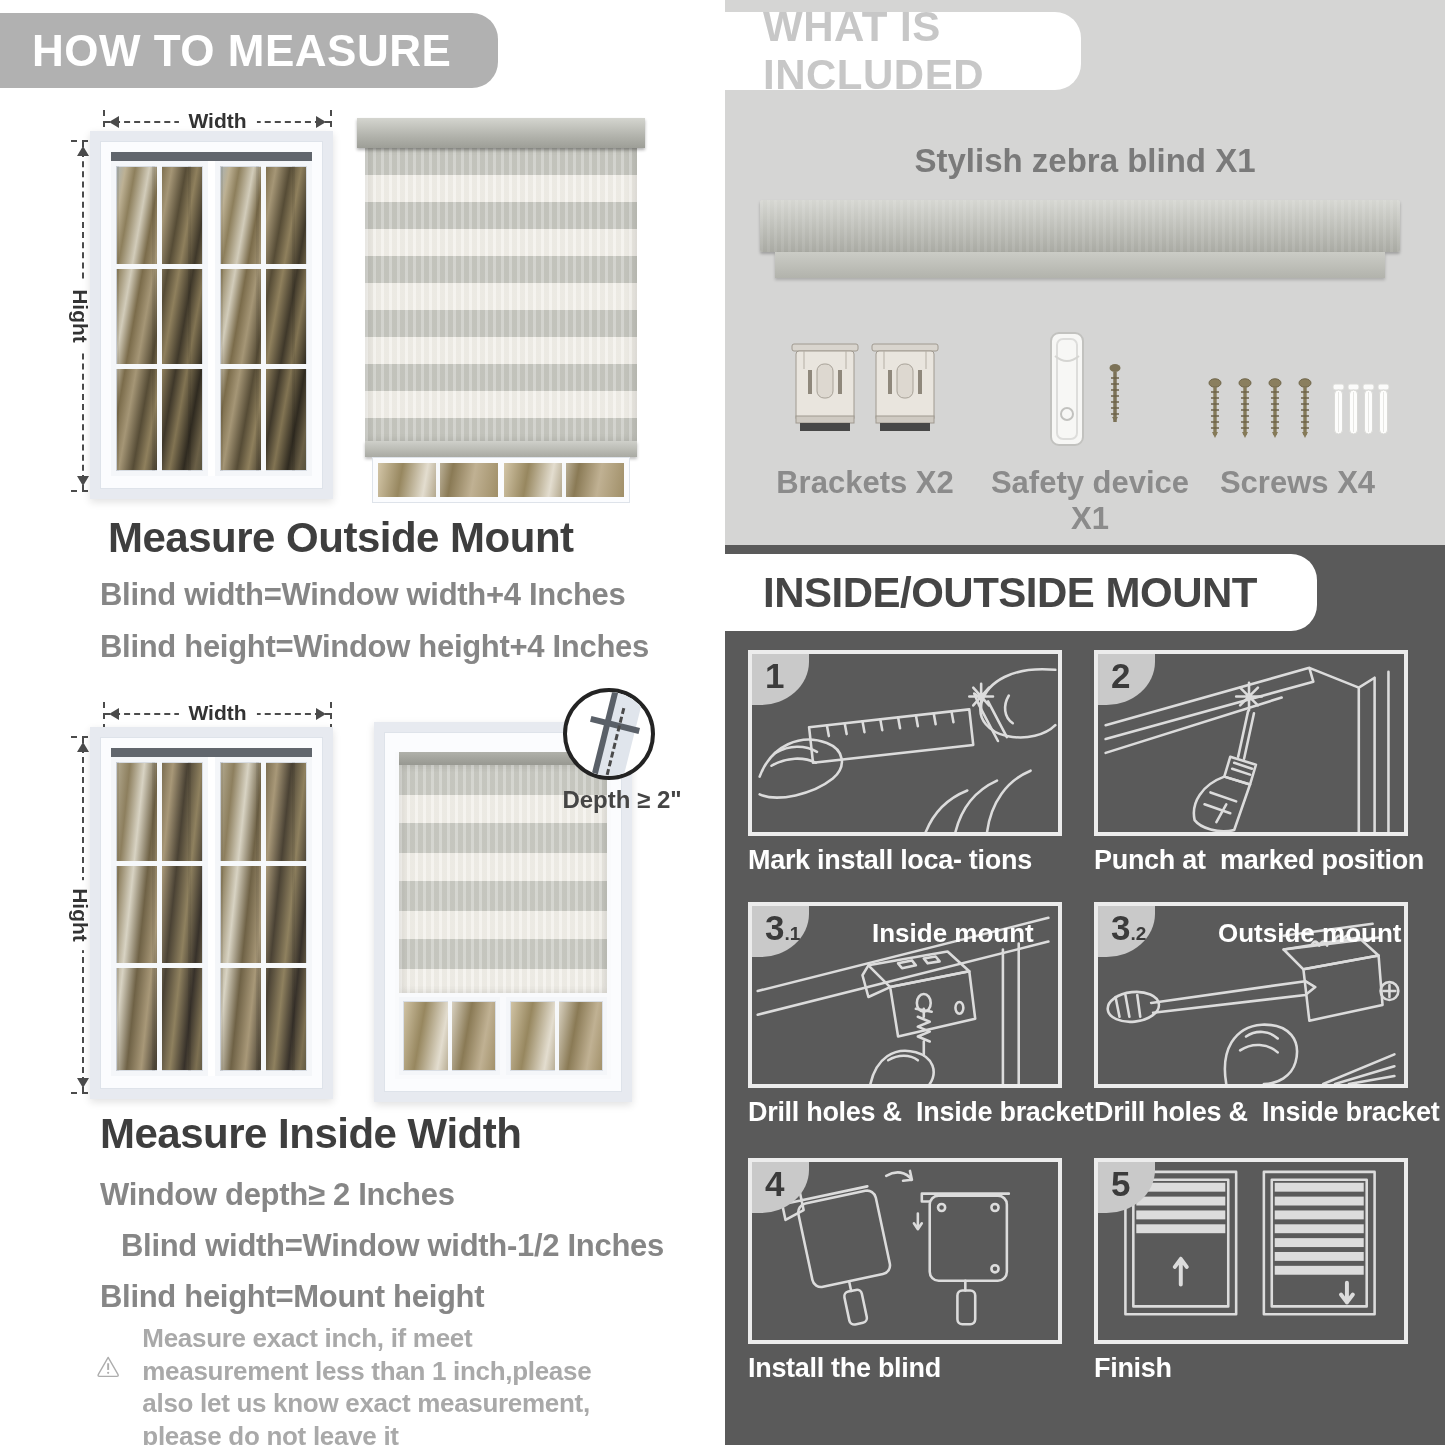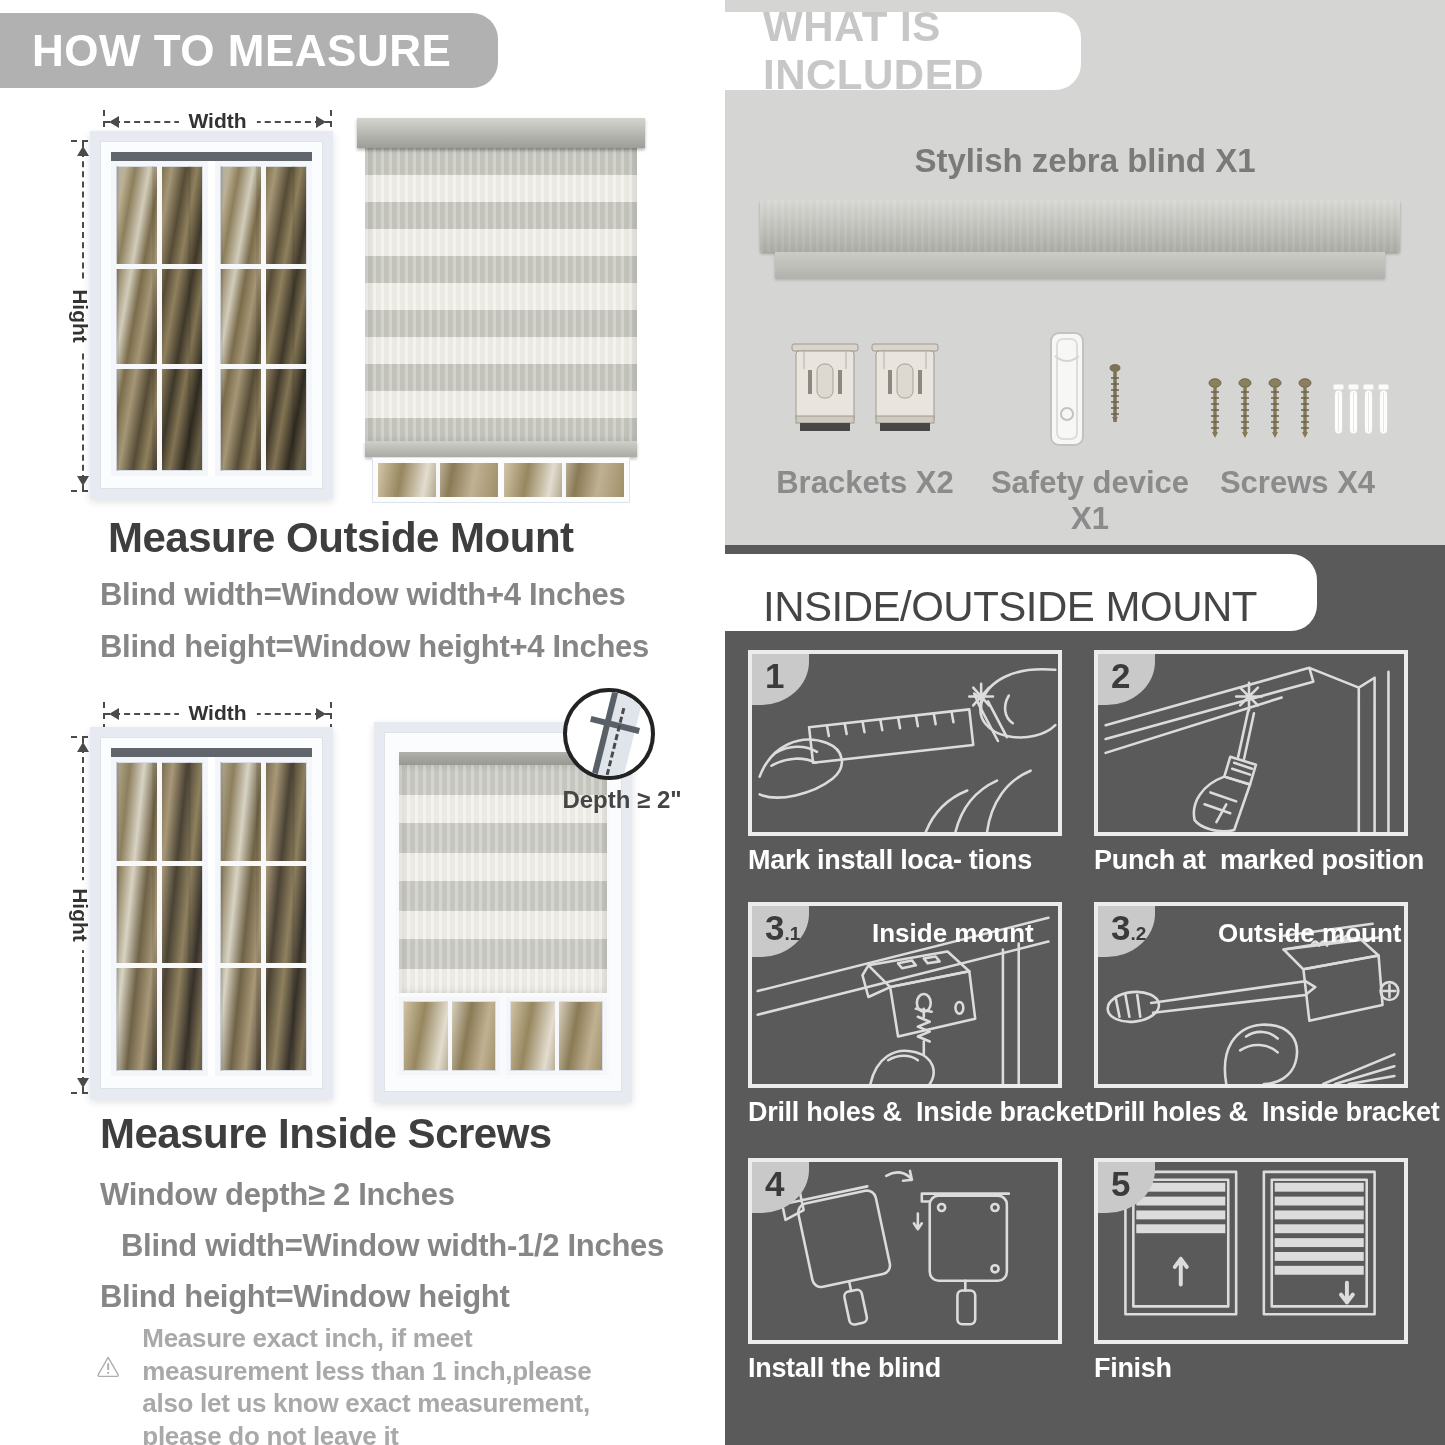--- a/index.html
+++ b/index.html
@@ -100,22 +100,22 @@
   .prod-cassette::after { content:""; position:absolute; inset:0; border-radius:2px;
     background:repeating-linear-gradient(90deg, rgba(255,255,255,.09) 0 3px, transparent 3px 7px); }
   .prod-rail { position:absolute; left:50px; top:252px; width:610px; height:26px;
     background:linear-gradient(180deg,#cbccc6,#b2b3ac); box-shadow:0 2px 3px rgba(0,0,0,.2); }
   .item-img { position:absolute; }
   .item-label { position:absolute; top:465px; text-align:center; color:#8b8b8b; font-size:31px; font-weight:bold; }
 
   
   .rb { position:absolute; left:725px; top:545px; width:720px; height:900px; background:#5a5a5a; }
   .iom-bar { position:absolute; left:0; top:9px; width:592px; height:77px; background:#fff;
-    border-radius:0 26px 26px 0; display:flex; align-items:flex-end; padding-left:38px;
-    color:#454545; font-size:42px; font-weight:normal; letter-spacing:-.5px; }
+    border-radius:0 26px 26px 0; display:flex; align-items:center; padding-left:38px;
+    color:#454545; font-size:42px; font-weight:bold; letter-spacing:-.5px; }
   .panel { position:absolute; width:314px; height:186px; border:4px solid #ececec; }
   .panel svg { position:absolute; inset:0; width:100%; height:100%; }
   .badge { position:absolute; left:0; top:0; width:57px; height:51px; background:#c9c9c9;
     border-radius:0 0 85% 0; color:#3b3b3b; font-weight:bold; font-size:35px;
     padding:1px 0 0 13px; z-index:2; line-height:1.2; }
   .badge .sub { font-size:19px; }
   .panel-label { position:absolute; left:72px; top:12px; color:#fff; font-size:26px; font-weight:bold; z-index:2;margin-left:48px; }
   .caption { position:absolute; color:#fff; font-size:27px; font-weight:bold; white-space:pre-wrap; letter-spacing:-.3px; }
 
   .lineart { stroke:#dcdcdc; stroke-width:2.6; fill:none; stroke-linecap:round; stroke-linejoin:round; }
@@ -221,24 +221,24 @@
       </div>
     </div>
     <div class="mag">
       <div class="s1"></div>
         <div class="s2"></div>
         <div class="s3"></div>
         <div class="s4"></div>
     </div>
     <div class="depth-label">Depth ≥ 2"</div>
 
-    <div class="big-title" style="left:100px; top:1110px;">Measure Inside Screws</div>
+    <div class="big-title" style="left:100px; top:1110px;">Measure Inside Width</div>
     <div class="formula" style="left:100px; top:1177px;">Window depth≥ 2 Inches</div>
     <div class="formula" style="left:100px; top:1228px;margin-left:21px;">Blind width=Window width-1/2 Inches</div>
-    <div class="formula" style="left:100px; top:1279px;">Blind height=Window height</div>
+    <div class="formula" style="left:100px; top:1279px;">Blind height=Mount height</div>
 
     <div class="warning">
       <svg width="74" height="88" viewBox="0 0 124 116">
         <path d="M62 14 L112 101 Q117 111 106 111 L18 111 Q7 111 12 101 Z" fill="none" stroke="#adadad" stroke-width="7" stroke-linejoin="round"></path>
         <line x1="62" y1="44" x2="62" y2="78" stroke="#adadad" stroke-width="10"></line>
         <circle cx="62" cy="93" r="5.5" fill="#adadad"></circle>
       </svg>
       <p>Measure exact inch, if meet measurement less than 1 inch,please also let us know exact measurement, please do not leave it</p>
     </div>
   </section>

